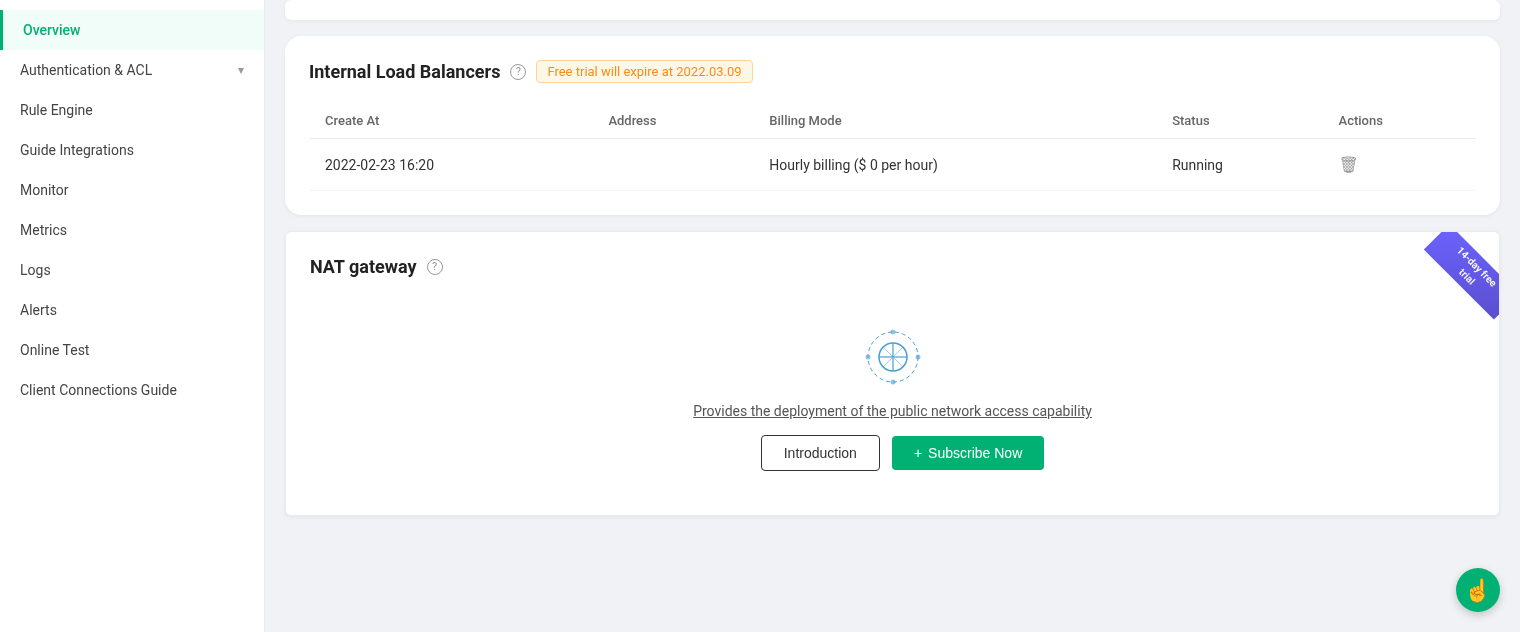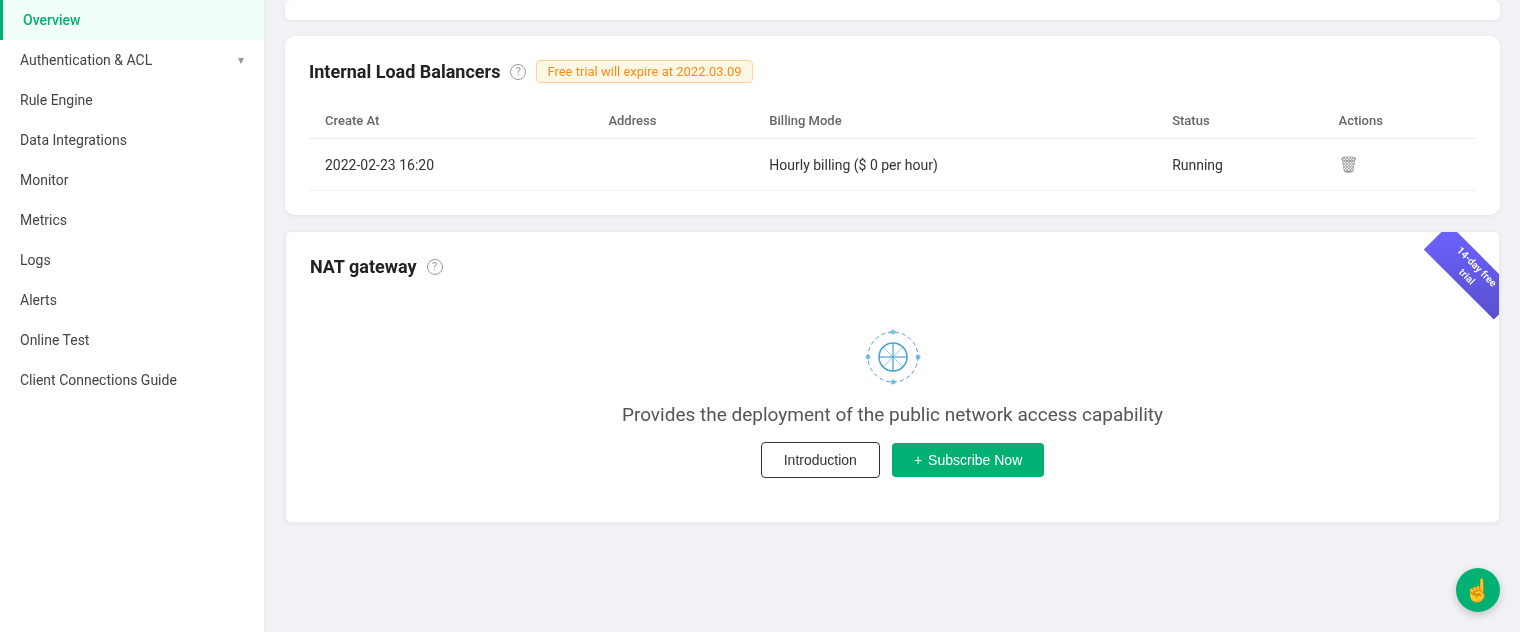--- a/index.html
+++ b/index.html
@@ -13,21 +13,21 @@
       color: #333;
     }
 
     
     .sidebar {
       width: 265px;
       min-width: 265px;
       background: #fff;
       height: 100%;
       border-right: 1px solid #e8ecf0;
-      padding-top: 0;
+      padding-top: 10px;
       overflow-y: auto;
     }
     .sidebar-item {
       display: flex;
       align-items: center;
       justify-content: space-between;
       padding: 12px 20px;
       cursor: pointer;
       color: #444;
       font-size: 14px;
@@ -48,21 +48,21 @@
     .main {
       flex: 1;
       overflow-y: auto;
       padding: 0 20px 20px 20px;
       background: #f0f2f5;
     }
 
     
     .card {
       background: #fff;
-      border-radius: 10px;
+      border-radius: 16px;
       padding: 24px;
       margin-bottom: 16px;
       box-shadow: 0 1px 4px rgba(0,0,0,0.06);
     }
 
     
     .card-header {
       display: flex;
       align-items: center;
       gap: 10px;
@@ -168,22 +168,23 @@
 
     
     .nat-icon-area {
       display: flex;
       align-items: center;
       justify-content: center;
     }
 
     .nat-description {
       color: #555;
-      font-size: 19px;
+      font-size: 14px;
       text-align: center;
+      text-decoration: underline;
     }
 
     .nat-actions {
       display: flex;
       gap: 12px;
       align-items: center;
     }
 
     .btn-intro {
       padding: 9px 22px;
@@ -246,21 +247,21 @@
     <span>Overview</span>
   </div>
   <div class="sidebar-item">
     <span>Authentication &amp; ACL</span>
     <span class="chevron">▾</span>
   </div>
   <div class="sidebar-item">
     <span>Rule Engine</span>
   </div>
   <div class="sidebar-item">
-    <span>Data Integrations</span>
+    <span>Guide Integrations</span>
   </div>
   <div class="sidebar-item">
     <span>Monitor</span>
   </div>
   <div class="sidebar-item">
     <span>Metrics</span>
   </div>
   <div class="sidebar-item">
     <span>Logs</span>
   </div>

